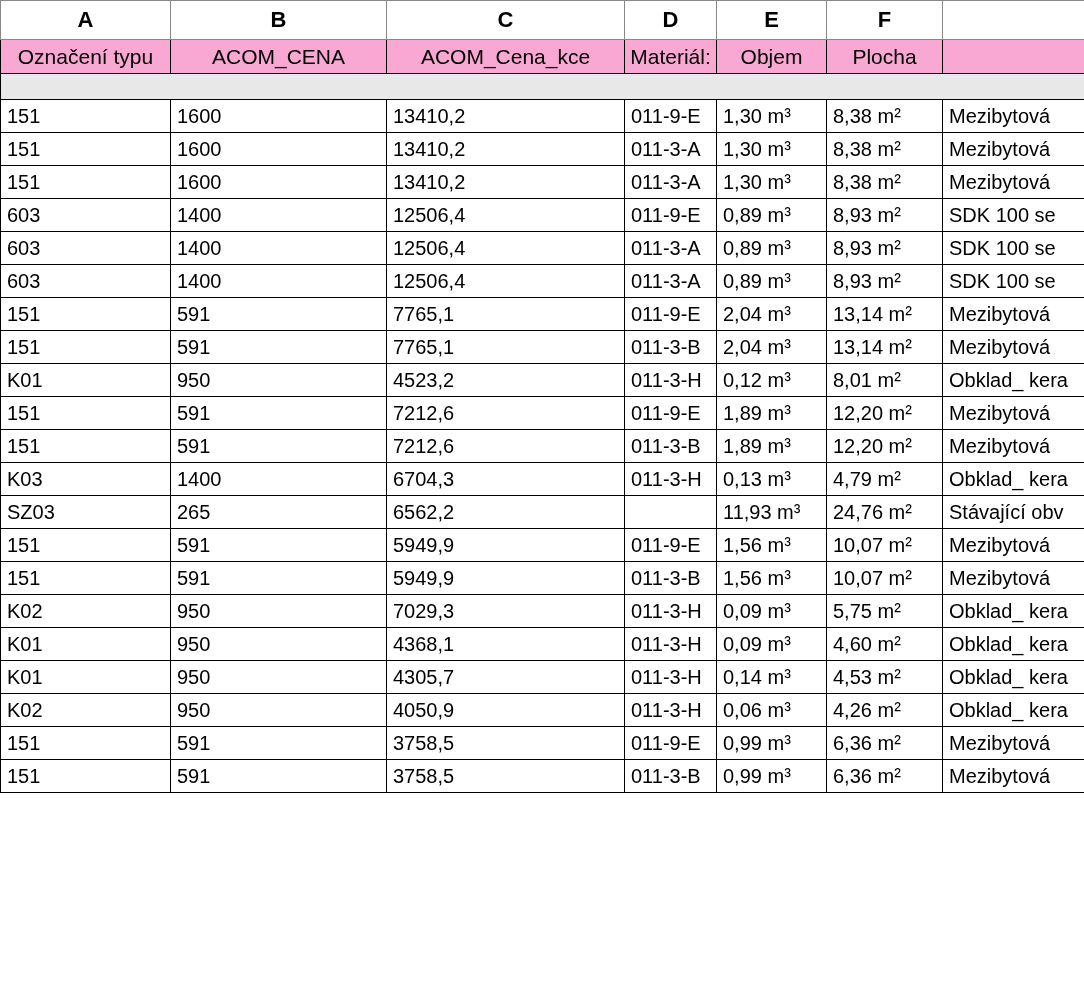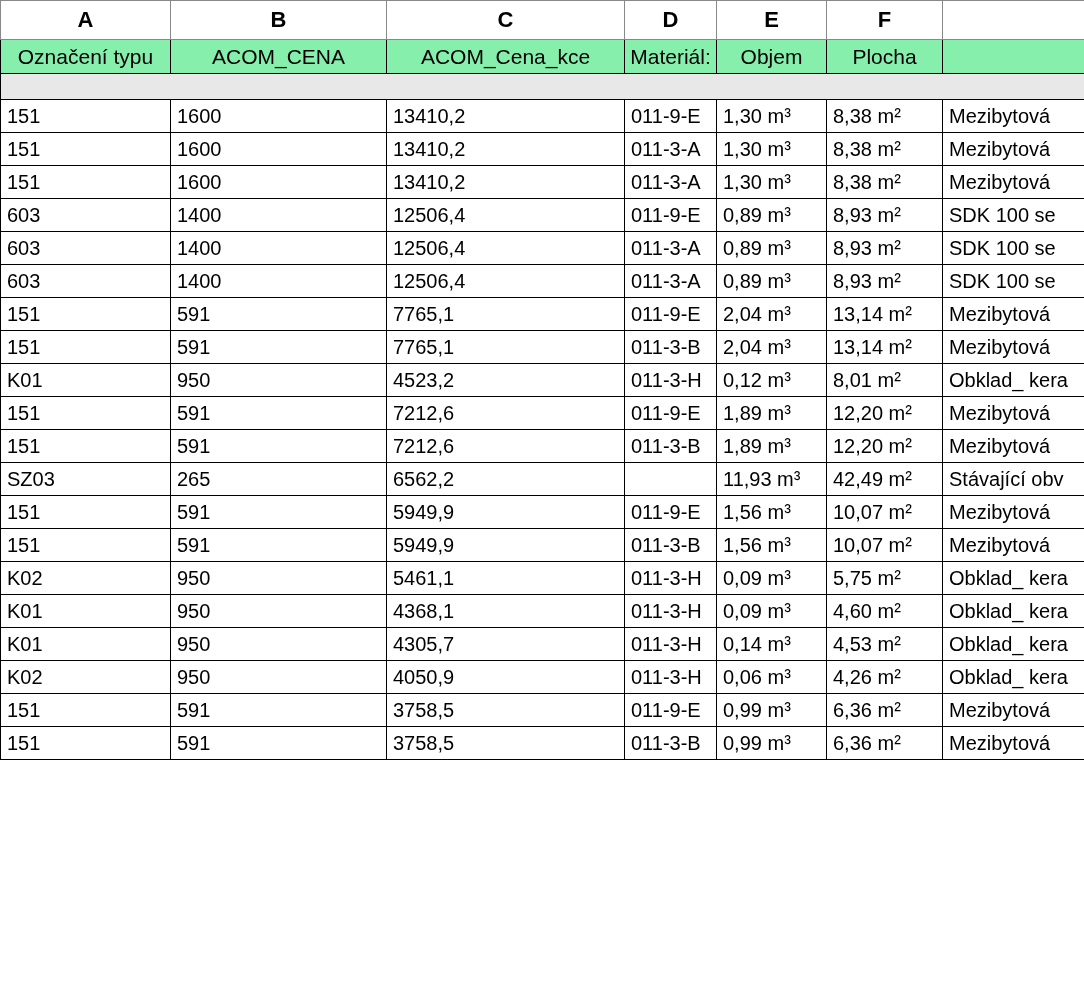--- a/index.html
+++ b/index.html
@@ -23,21 +23,21 @@
     border: 1px solid #888;
     background: #fff;
     font-weight: bold;
     text-align: center;
     padding: 6px 4px;
     height: 36px;
     font-size: 22px;
   }
   th.fieldhead {
     border: 1px solid #000;
-    background: #86efac;
+    background: #f9a8d4;
     font-weight: normal;
     text-align: center;
     padding: 4px 4px;
     height: 34px;
     font-size: 21px;
   }
   tr.blankrow td {
     border-left: 1px solid #000;
     border-right: 1px solid #000;
     border-bottom: 1px solid #000;
@@ -191,26 +191,35 @@
       <tr>
         <td>151</td>
         <td>591</td>
         <td>7212,6</td>
         <td>011-3-B</td>
         <td>1,89 m³</td>
         <td>12,20 m²</td>
         <td>Mezibytová</td>
       </tr>
       <tr>
+        <td>K03</td>
+        <td>1400</td>
+        <td>6704,3</td>
+        <td>011-3-H</td>
+        <td>0,13 m³</td>
+        <td>4,79 m²</td>
+        <td>Obklad_ kera</td>
+      </tr>
+      <tr>
         <td>SZ03</td>
         <td>265</td>
         <td>6562,2</td>
         <td></td>
         <td>11,93 m³</td>
-        <td>42,49 m²</td>
+        <td>24,76 m²</td>
         <td>Stávající obv</td>
       </tr>
       <tr>
         <td>151</td>
         <td>591</td>
         <td>5949,9</td>
         <td>011-9-E</td>
         <td>1,56 m³</td>
         <td>10,07 m²</td>
         <td>Mezibytová</td>
@@ -220,21 +229,21 @@
         <td>591</td>
         <td>5949,9</td>
         <td>011-3-B</td>
         <td>1,56 m³</td>
         <td>10,07 m²</td>
         <td>Mezibytová</td>
       </tr>
       <tr>
         <td>K02</td>
         <td>950</td>
-        <td>5461,1</td>
+        <td>7029,3</td>
         <td>011-3-H</td>
         <td>0,09 m³</td>
         <td>5,75 m²</td>
         <td>Obklad_ kera</td>
       </tr>
       <tr>
         <td>K01</td>
         <td>950</td>
         <td>4368,1</td>
         <td>011-3-H</td>

